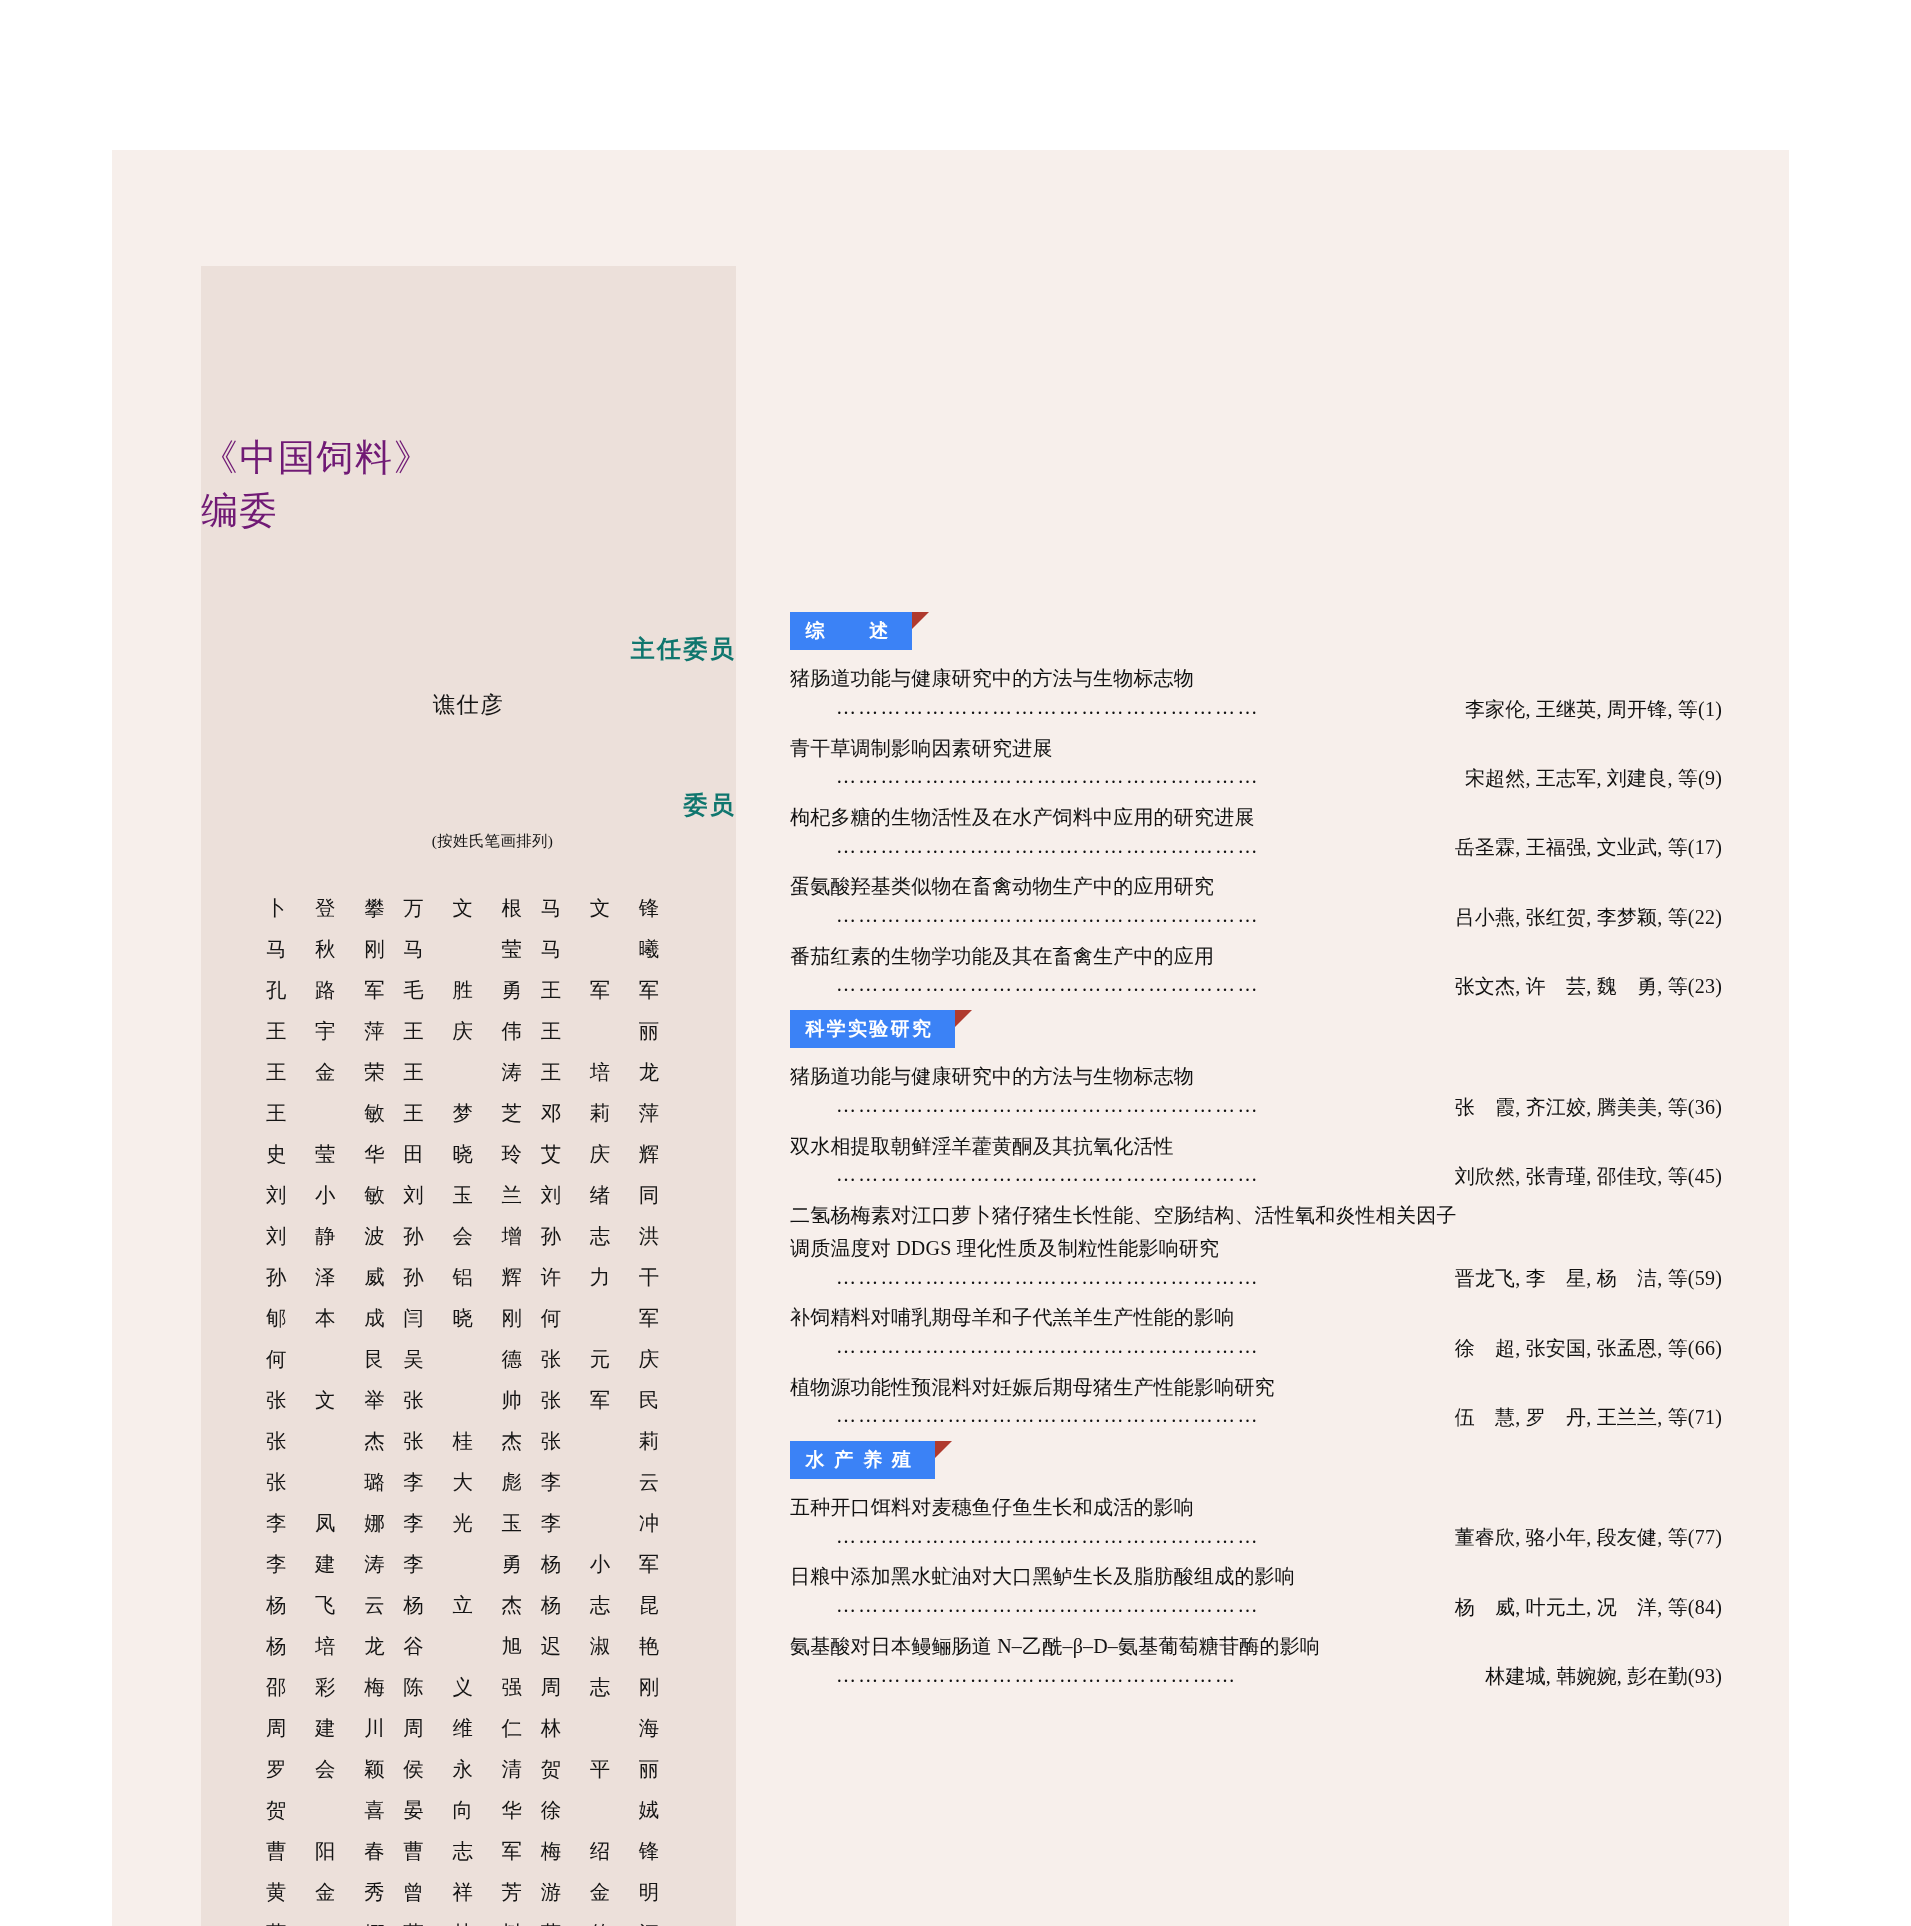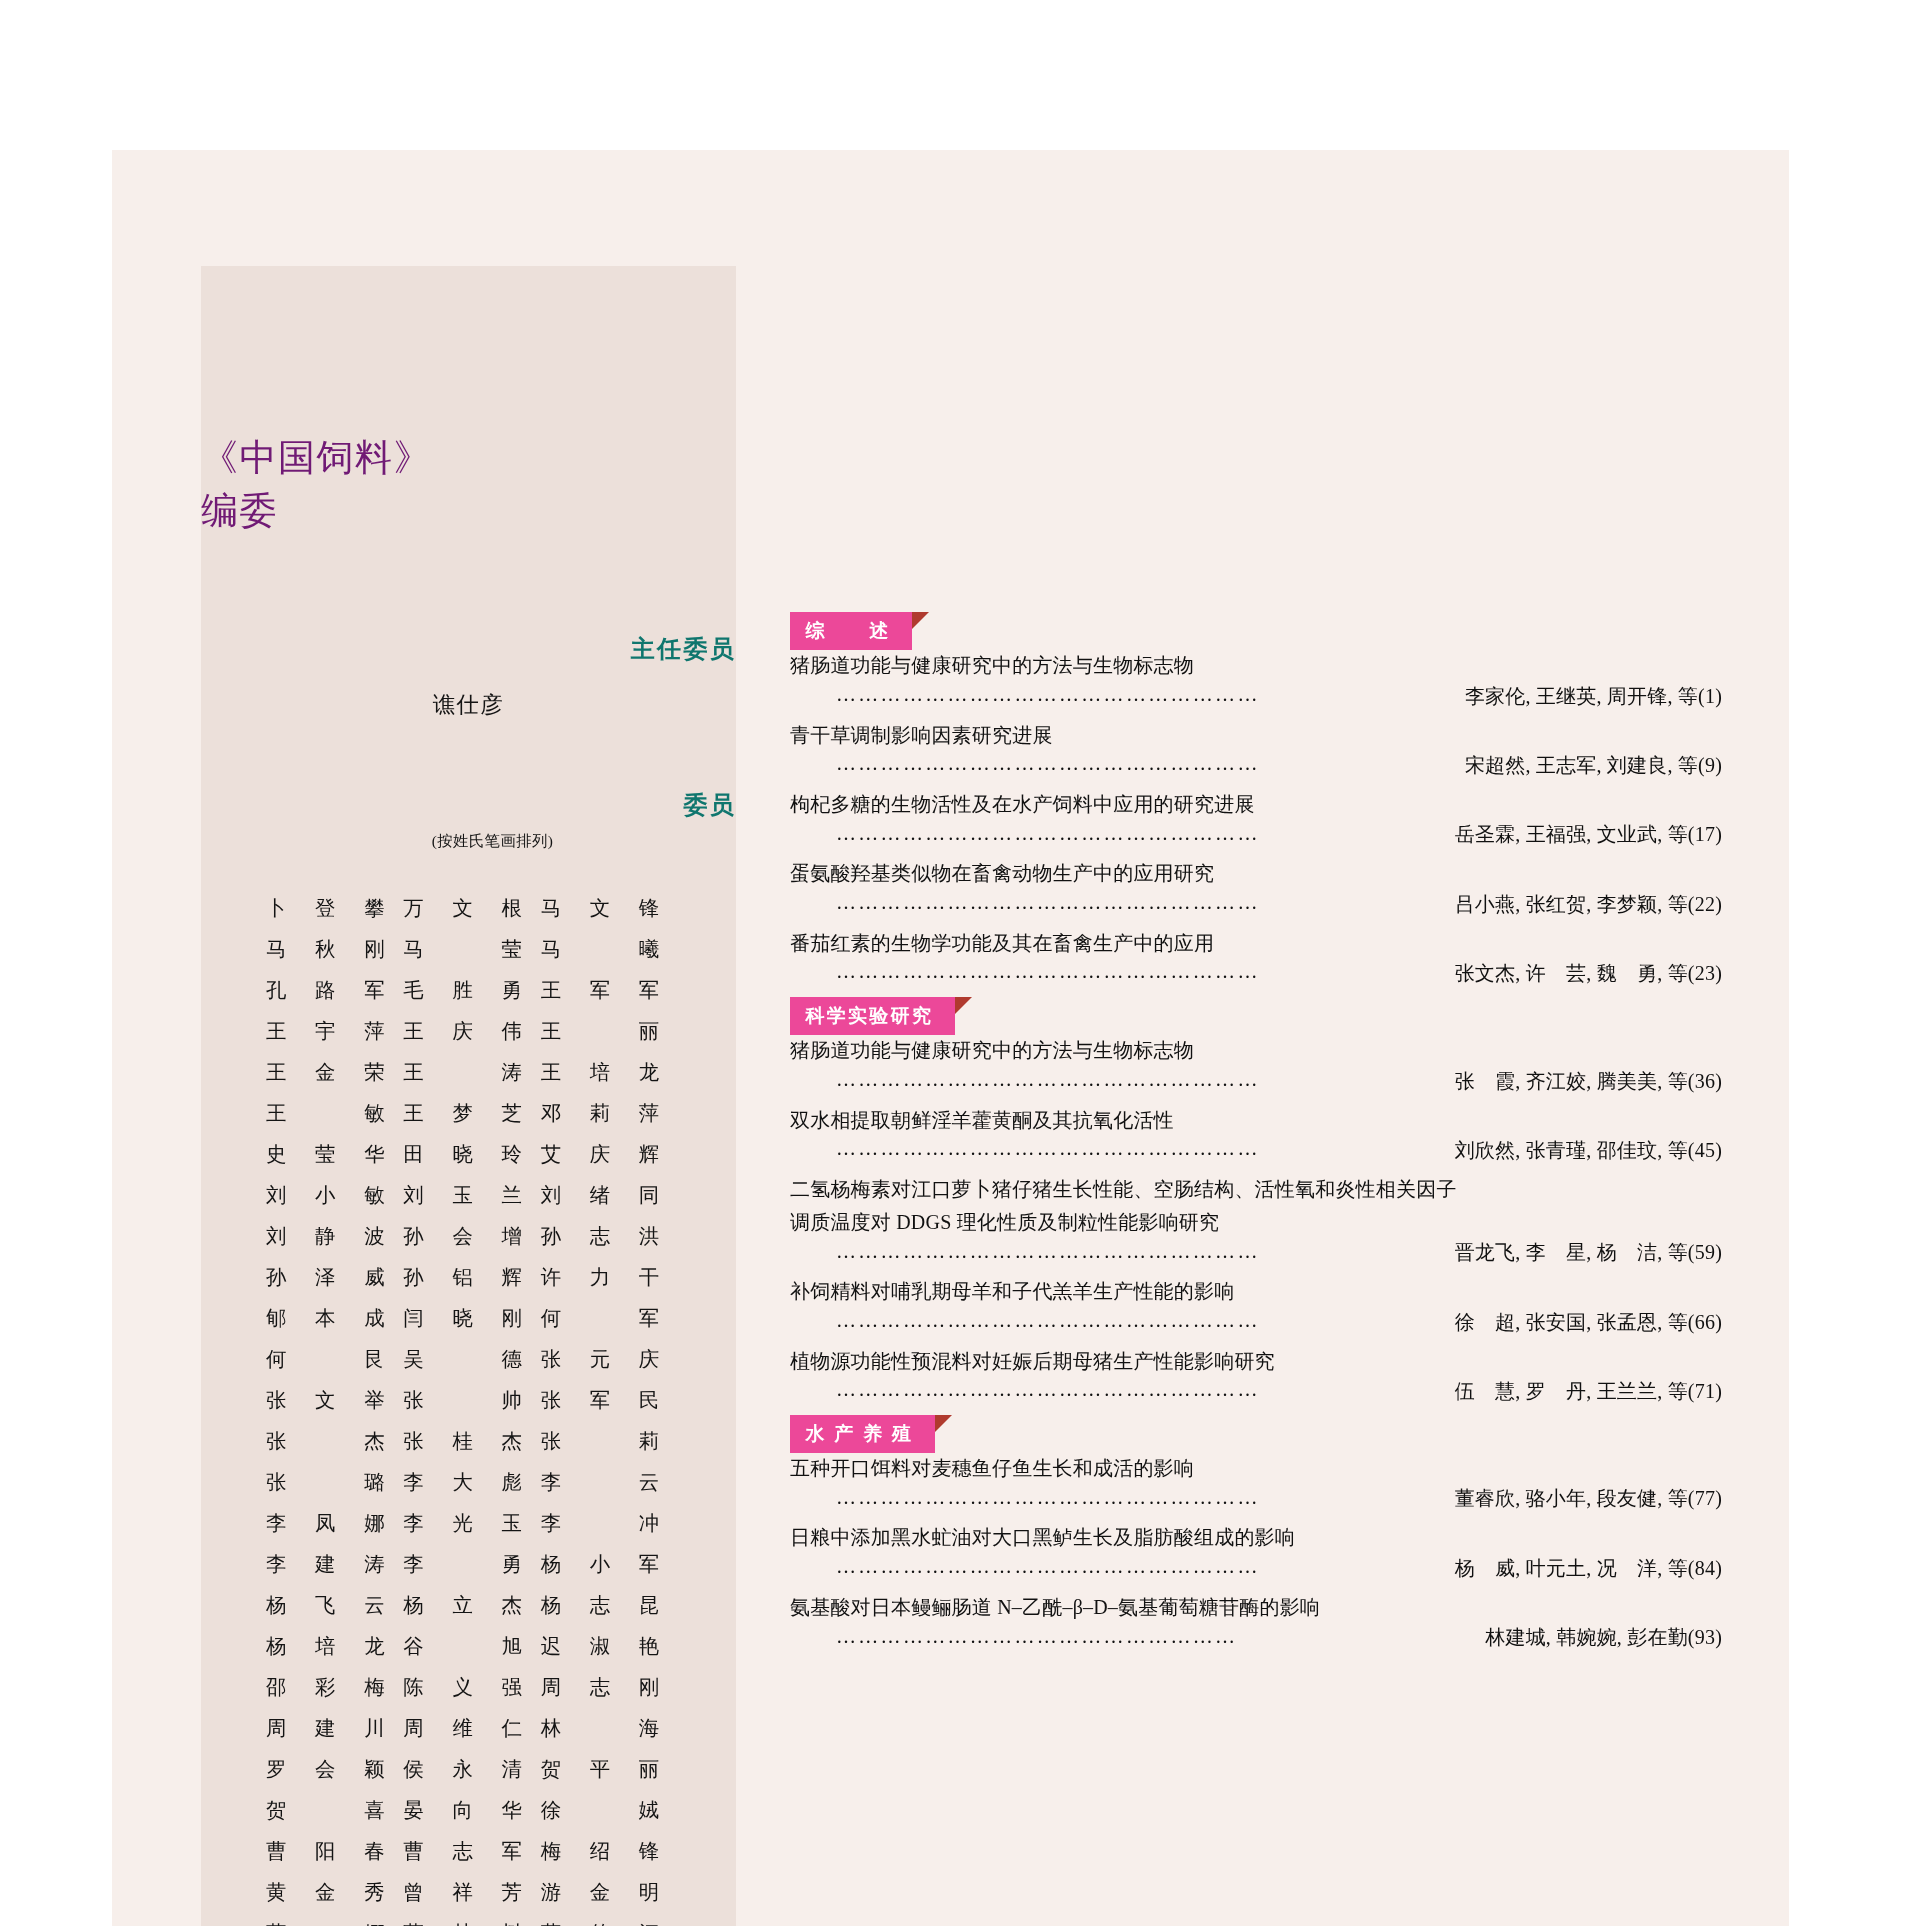--- a/index.html
+++ b/index.html
@@ -95,27 +95,28 @@
   
   .toc {
     position: absolute;
     left: 678px;
     top: 462px;
     width: 932px;
   }
   .section-banner {
     display: inline-block;
     position: relative;
-    background: #ec4899;
+    background: #3b82f6;
     color: #ffffff;
     font-size: 19px;
     font-weight: bold;
     letter-spacing: 2.3px;
     padding: 6.2px 21.6px 6.2px 15.4px;
     font-family: "Liberation Sans", sans-serif;
+    margin-bottom: 13px;
   }
   .section-banner::after {
     content: "";
     position: absolute;
     right: -17px;
     top: 0;
     width: 0;
     height: 0;
     border-top: 17.3px solid #b03a2e;
     border-bottom: 17.3px solid transparent;

